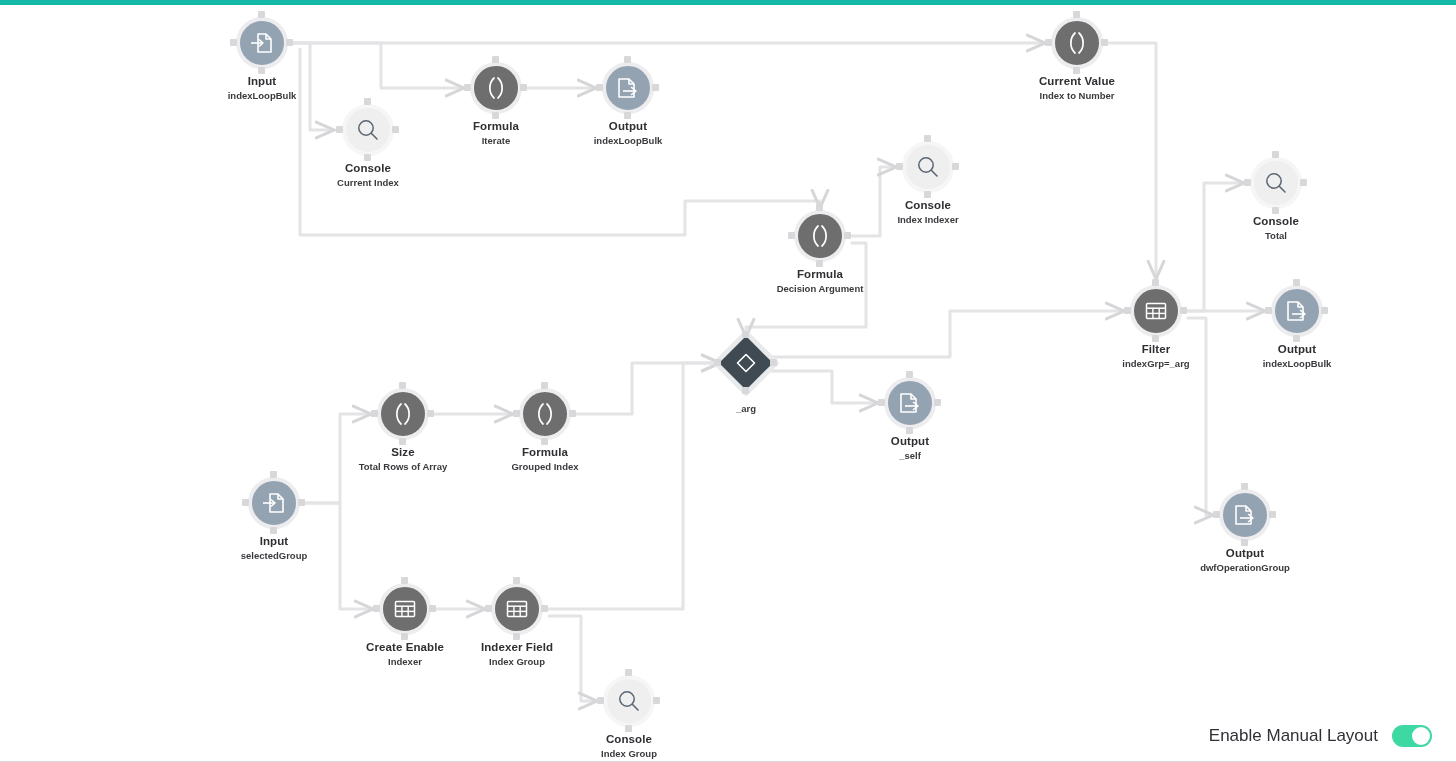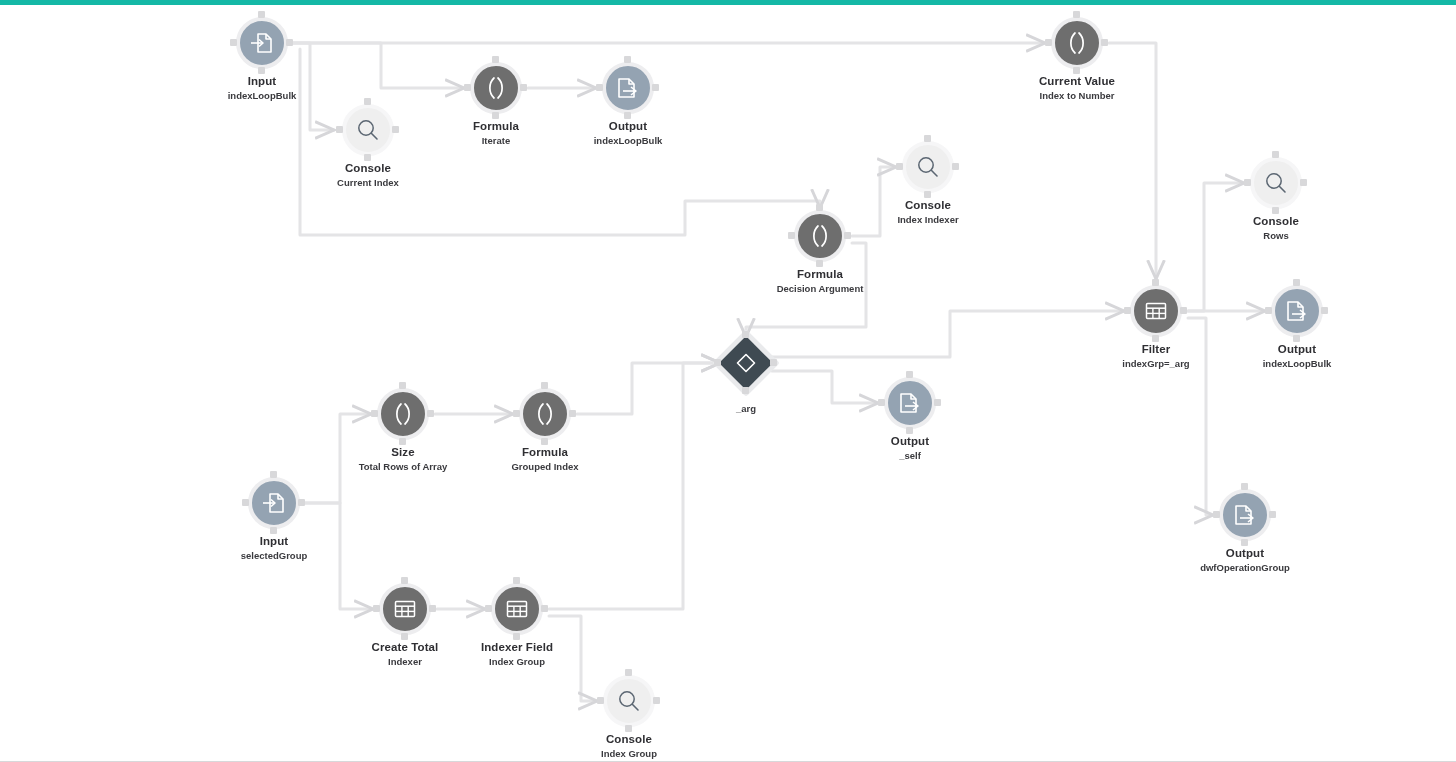--- a/index.html
+++ b/index.html
@@ -338,21 +338,21 @@
             <span class="icon">
               <svg width="26" height="26" viewBox="0 0 26 26">
       <circle cx="11" cy="11" r="7.2" fill="none" stroke="#5b6672" stroke-width="1.5"></circle>
       <path d="M16.3 16.3 L22 22" fill="none" stroke="#5b6672" stroke-width="1.6" stroke-linecap="round"></path>
     </svg>
             </span>
           </div>
         </div>
         <div class="labels">
           <div class="node-title">Console</div>
-          <div class="node-sub">Rows</div>
+          <div class="node-sub">Total</div>
         </div>
       </div>
       <div class="node" style="left: 1156px; top: 306px;">
         <div class="node-shape">
           <span class="port" style="left: 26px; top: -2px;"></span>
           <span class="port" style="left: 26px; top: 54px;"></span>
           <span class="port" style="left: -2px; top: 26px;"></span>
           <span class="port" style="left: 54px; top: 26px;"></span>
           <div class="circle dark">
             <span class="icon">
@@ -531,21 +531,21 @@
       <rect x="3.5" y="5.5" width="19" height="15" rx="1" fill="none" stroke="#fff" stroke-width="1.5"></rect>
       <path d="M3.5 10.2 H22.5" stroke="#fff" stroke-width="1.5"></path>
       <path d="M3.5 15.4 H22.5" stroke="#fff" stroke-width="1.4"></path>
       <path d="M9.9 10.2 V20.5" stroke="#fff" stroke-width="1.4"></path>
       <path d="M16.2 10.2 V20.5" stroke="#fff" stroke-width="1.4"></path>
     </svg>
             </span>
           </div>
         </div>
         <div class="labels">
-          <div class="node-title">Create Total</div>
+          <div class="node-title">Create Enable</div>
           <div class="node-sub">Indexer</div>
         </div>
       </div>
       <div class="node" style="left: 517px; top: 604px;">
         <div class="node-shape">
           <span class="port" style="left: 26px; top: -2px;"></span>
           <span class="port" style="left: 26px; top: 54px;"></span>
           <span class="port" style="left: -2px; top: 26px;"></span>
           <span class="port" style="left: 54px; top: 26px;"></span>
           <div class="circle dark">
@@ -580,14 +580,20 @@
             </span>
           </div>
         </div>
         <div class="labels">
           <div class="node-title">Console</div>
           <div class="node-sub">Index Group</div>
         </div>
       </div>
     </div>
 
+  <div id="footer-toggle">
+    <span id="toggle-label">Enable Manual Layout</span>
+    <span class="switch">
+      <span class="knob"></span>
+    </span>
+  </div>
 
 </div>
 
 </body></html>

